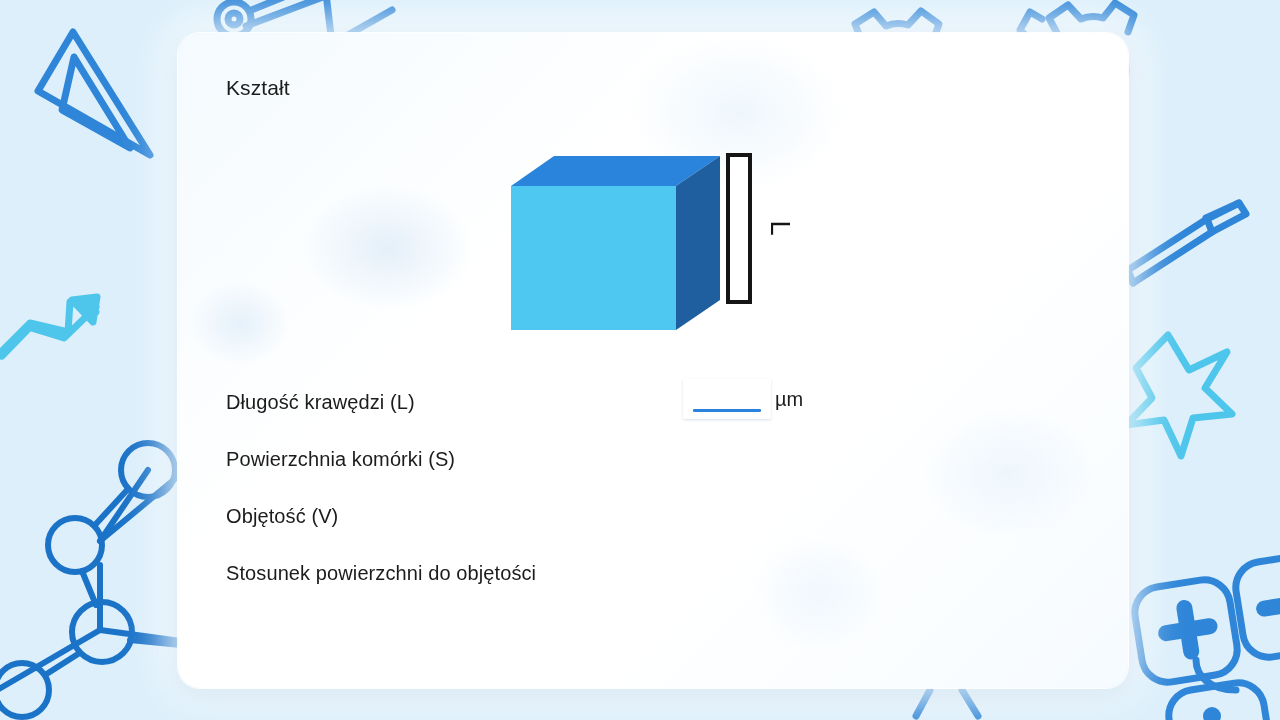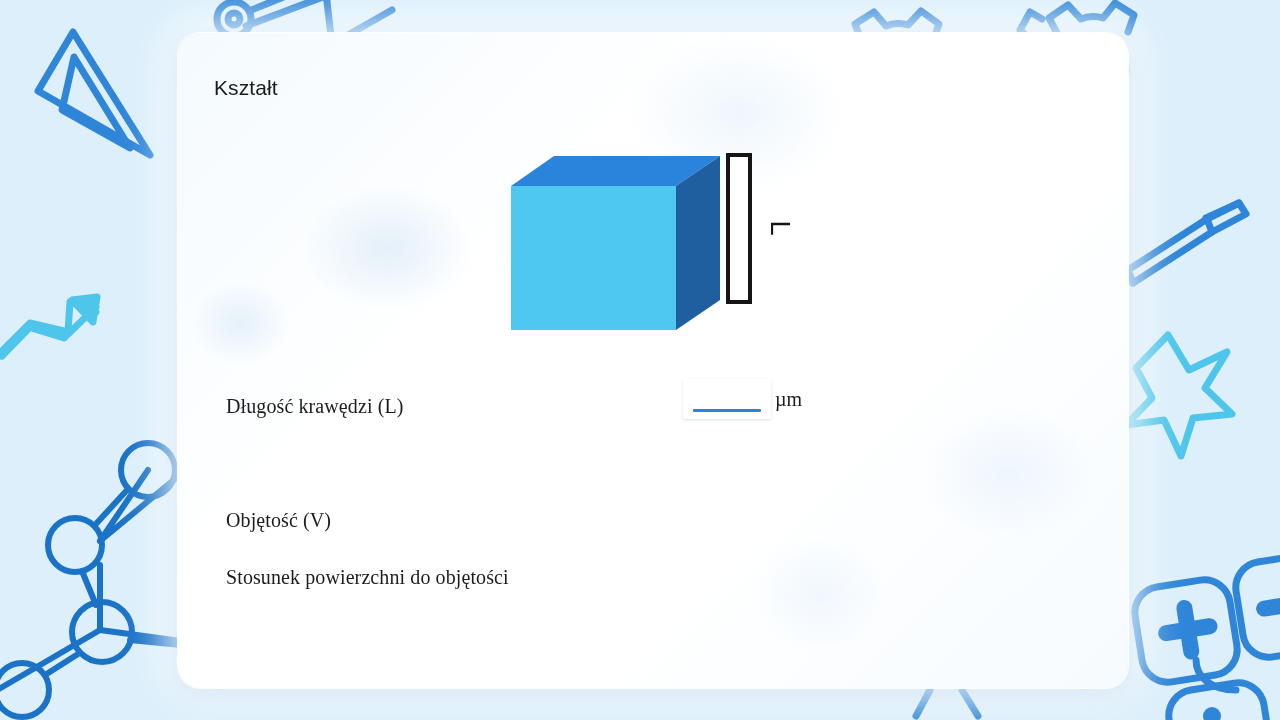--- a/index.html
+++ b/index.html
@@ -65,21 +65,21 @@
   .card-inner {
     position: absolute;
     left: 0; top: 0;
     width: 100%;
     height: 100%;
   }
 
   
   #shape-title {
     position: absolute;
-    left: 36px;
+    left: 48px;
     top: 43px;
     font-size: 21px;
     color: #1c1c1c;
     letter-spacing: 0.1px;
     white-space: nowrap;
   }
 
   
   #cube-figure {
     position: absolute;
@@ -89,22 +89,21 @@
     height: 220px;
   }
 
   
   .param-row {
     position: absolute;
     left: 48px;
     width: 860px;
     height: 30px;
     display: flex;
-    align-items: center;
-    font-family: Liberation Serif, serif;
+    align-items: flex-start;
   }
   #row-length { top: 358px; }
   #row-surface { top: 415px; }
   #row-volume { top: 472px; }
   #row-ratio  { top: 529px; }
 
   .param-label {
     font-size: 20px;
     color: #1c1c1c;
     white-space: nowrap;
@@ -273,20 +272,23 @@
 
         <span class="field-group">
           <span class="input-box">
             <span class="input-value" placeholder=""></span>
             <span class="input-underline"></span>
           </span>
           <span class="unit-label">µm</span>
         </span>
       </div>
 
+      <div class="param-row" id="row-surface">
+        <span class="param-label">Powierzchnia komórki (S)</span>
+      </div>
 
       <div class="param-row" id="row-volume">
         <span class="param-label">Objętość (V)</span>
       </div>
 
       <div class="param-row" id="row-ratio">
         <span class="param-label">Stosunek powierzchni do objętości</span>
       </div>
 
     </div>

